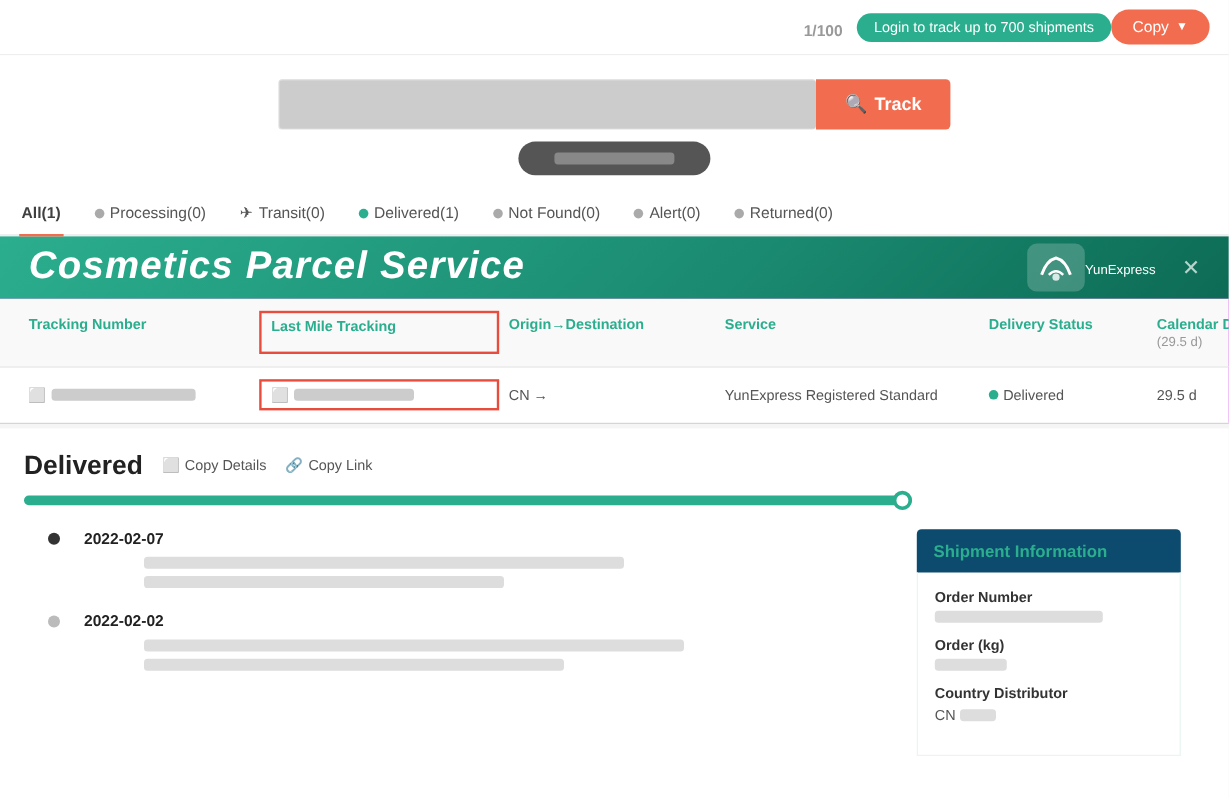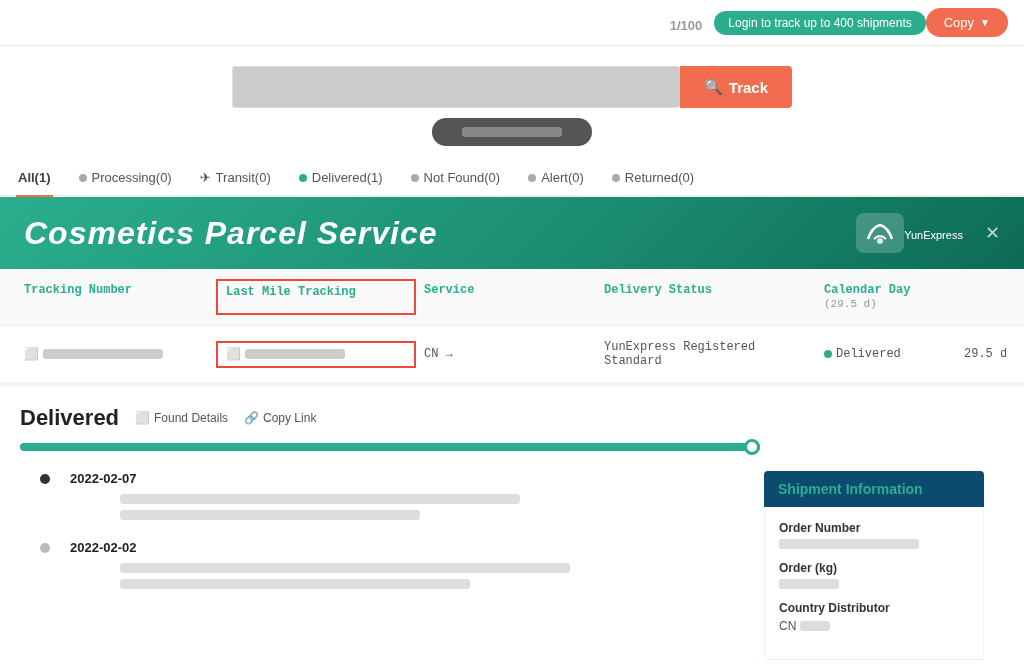--- a/index.html
+++ b/index.html
@@ -99,23 +99,23 @@
       font-weight: bold;
     }
     .filter-tab .dot {
       width: 8px; height: 8px; border-radius: 50%;
       background: #aaa; display: inline-block;
     }
 
     
     .banner {
       background: linear-gradient(135deg, #2bae8e 0%, #1a8a70 60%, #0d6b55 100%);
-      padding: 16px 24px;
+      padding: 6px 24px;
       display: flex;
-      align-items: center;
+      align-items: flex-start;
       justify-content: space-between;
       margin: 0;
     }
     .banner-title {
       font-size: 32px; font-weight: bold; color: #fff;
       font-style: italic; letter-spacing: 1px;
     }
     .banner-logo {
       display: flex; flex-direction: row; align-items: center;
     }
@@ -131,21 +131,20 @@
     }
     .banner-close {
       color: rgba(255,255,255,0.7); font-size: 18px; cursor: pointer;
       margin-left: 12px;
     }
 
     
     .table-container {
       background: #d946ef;
       overflow: hidden;
-      font-family: Liberation Mono, monospace;
     }
     .table-header {
       display: grid;
       grid-template-columns: 200px 200px 180px 220px 140px 110px 110px;
       background: #f9f9f9;
       border-bottom: 1px solid #eee;
       padding: 10px 16px;
       gap: 0;
     }
     .th {
@@ -267,21 +266,21 @@
     .cn-blur { background: #ddd; border-radius: 3px; height: 10px; width: 30px; display: inline-block; }
   </style>
 </head>
 <body>
 
 <div class="top-bar">
   <div class="top-bar-left">
     <div class="count-badge">
       <span>1</span><span>/100</span>
     </div>
-    <button class="login-btn">Login to track up to 400 shipments</button>
+    <button class="login-btn">Login to track up to 700 shipments</button>
   </div>
   <button class="copy-btn">
     <span>Copy</span>
     <span class="arrow">▼</span>
   </button>
 </div>
 
 <div class="search-section">
   <div class="search-row">
     <input class="search-input blurred-text" type="text" value="••••••••••••••••••" placeholder="Enter tracking number" style="">
@@ -341,20 +340,21 @@
     <span class="banner-close">✕</span>
   </div>
 </div>
 
 <div class="table-container">
   <div class="table-header">
     <div class="th">Tracking Number</div>
     <div class="th highlighted">
       <span>Last Mile Tracking</span>
     </div>
+    <div class="th">Origin→Destination</div>
     <div class="th">Service</div>
     <div class="th">Delivery Status</div>
     <div class="th">Calendar Day<br><span style="font-weight:normal;color:#999;font-size:11px;">(29.5 d)</span></div>
 
   </div>
 
   <div class="table-row-data">
     <div class="td">
       <span style="cursor:pointer;color:#aaa;font-size:12px;">⬜</span>
       <span class="blurred-text" style="background:#ccc;width:120px;height:10px;border-radius:3px;"></span>
@@ -372,21 +372,21 @@
     <div class="td">29.5 d</div>
 
   </div>
 </div>
 
 <div class="delivered-section">
   <div class="delivered-header">
     <div class="delivered-title">Delivered</div>
     <a class="copy-link-btn">
       <span style="font-size:12px;">⬜</span>
-      <span>Found Details</span>
+      <span>Copy Details</span>
     </a>
     <a class="copy-link-btn">
       <span style="font-size:12px;">🔗</span>
       <span>Copy Link</span>
     </a>
   </div>
 
   <div class="progress-bar-container">
     <div class="progress-bar-dot"></div>
   </div>

